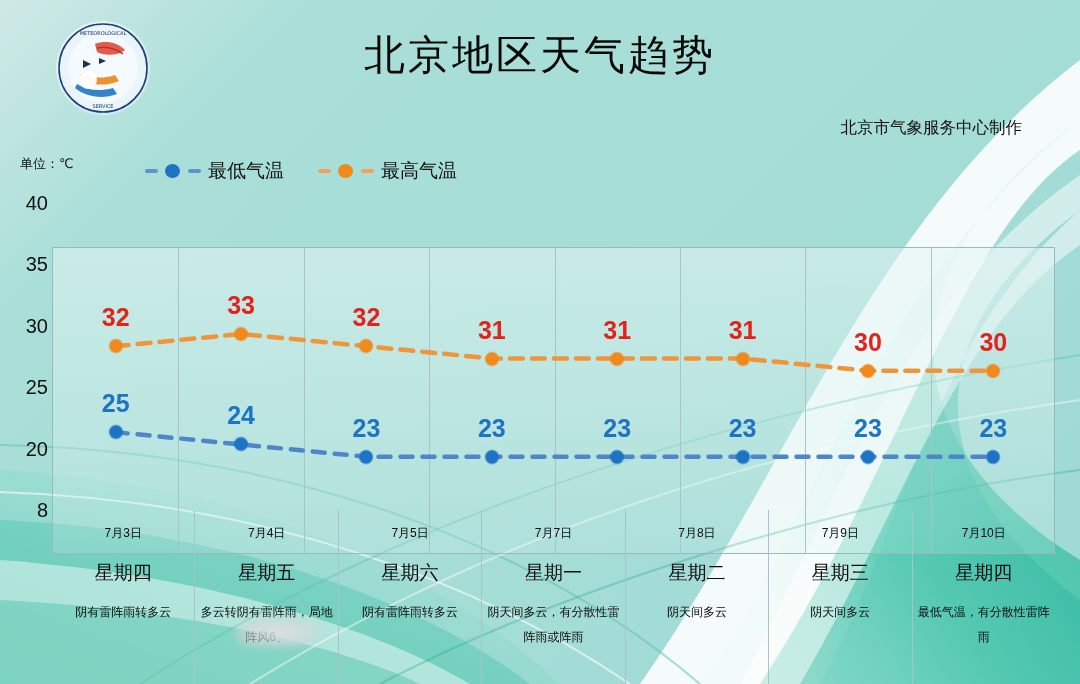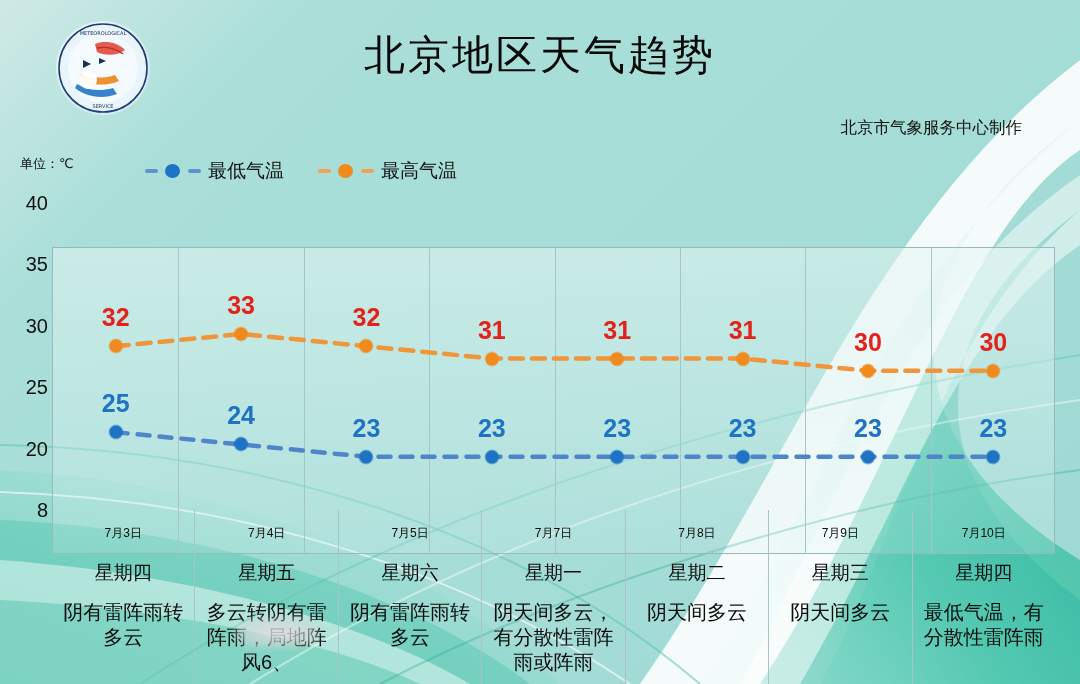--- a/index.html
+++ b/index.html
@@ -145,21 +145,21 @@
     flex: 1 1 0;
     position: relative;
     padding-top: 10px;
     text-align: center;
     border-right: 1px solid #a9c4c8;
   }
   .day-col:last-child { border-right: none; }
   .day-date { font-size: 12px; color: #0c0c0c; line-height: 26px; }
   .day-week { font-size: 19px; color: #0c0c0c; line-height: 26px; margin-top: 14px; }
   .day-desc {
-    font-size: 20px; color: #0c0c0c; line-height: 25px;
+    font-size: 12px; color: #0c0c0c; line-height: 25px;
     margin-top: 14px; padding: 0 4px;
   }
   .smudge {
     position: absolute;
     left: 28%; top: 108px;
     width: 84px; height: 30px;
     border-radius: 14px;
     background: radial-gradient(ellipse at center, rgba(225,222,224,.92) 0%, rgba(214,214,216,.55) 60%, rgba(210,214,212,0) 100%);
     filter: blur(3px);
     pointer-events: none;

